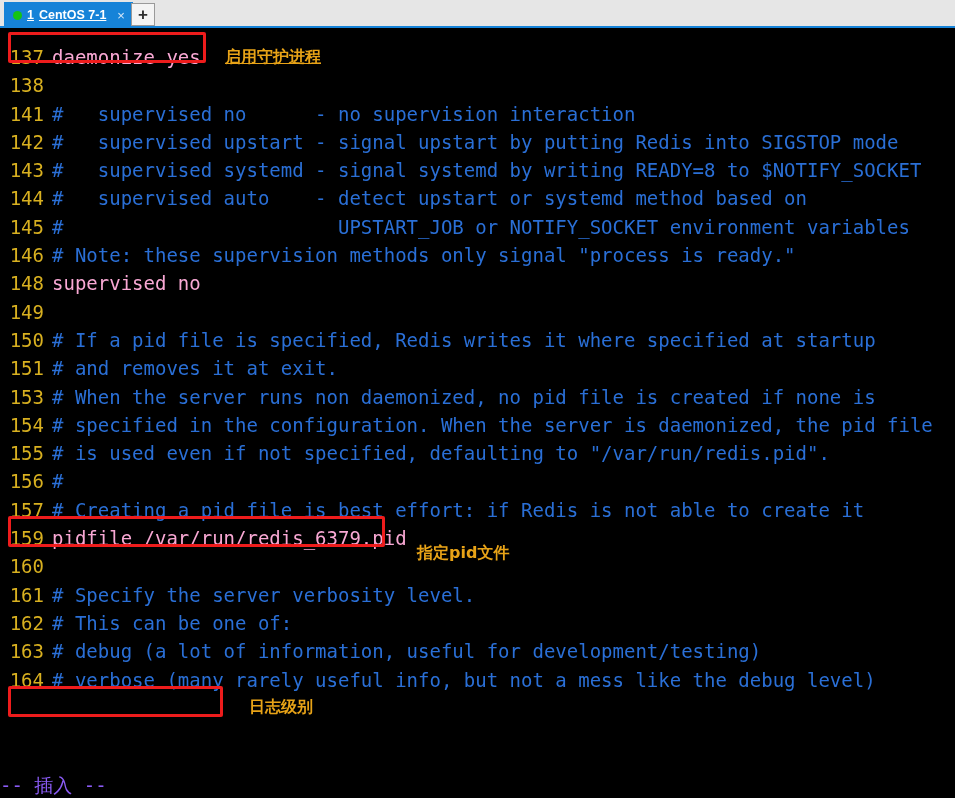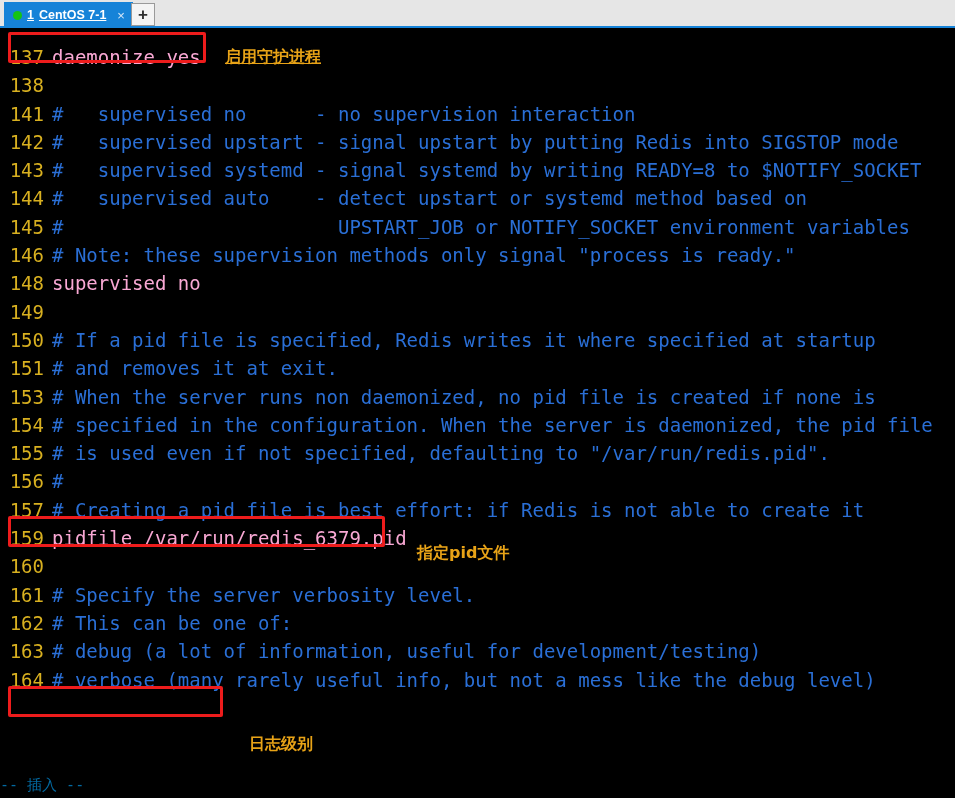--- a/index.html
+++ b/index.html
@@ -124,32 +124,32 @@
   .note {
     position: absolute;
     color: #e8a317;
     font-family: "DejaVu Sans", "Liberation Sans", sans-serif;
     font-size: 16px;
     font-weight: bold;
     white-space: nowrap;
   }
   #note-daemonize { left: 225px; top: 18px; text-decoration: underline; }
   #note-pidfile   { left: 417px; top: 502px; margin-top: 12px; }
-  #note-loglevel  { left: 249px; top: 705px; }
+  #note-loglevel  { left: 249px; top: 668px; }
 
   
   .statusline {
     position: absolute;
     left: 0;
     top: 743px;
     width: 955px;
     height: 26px;
     line-height: 26px;
-    color: #0369a1;
-    font-size: 15px;
+    color: #8b5cf6;
+    font-size: 19px;
     white-space: pre;
     font-family: "DejaVu Sans Mono", "Liberation Mono", monospace;
   }
 </style>
 </head>
 <body>
 
 <div class="tabbar">
   <div class="tab">
     <span class="tab-dot"></span>

